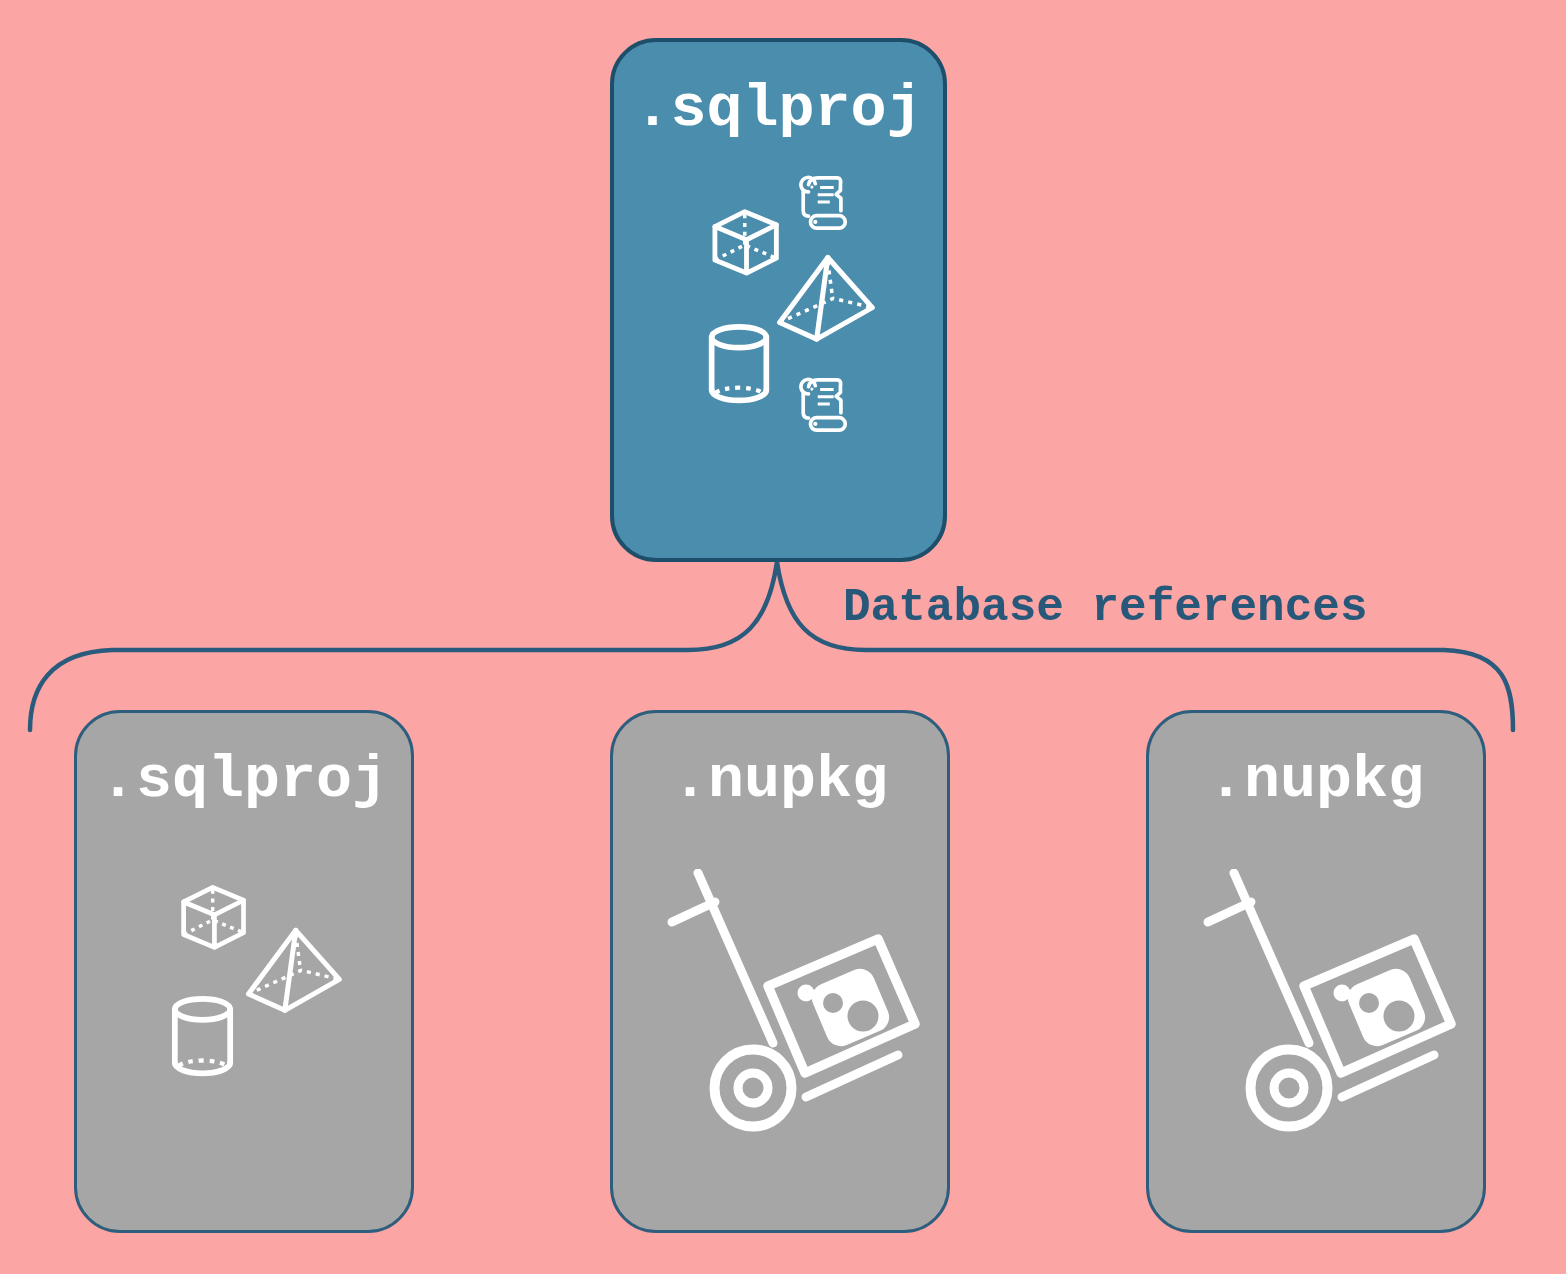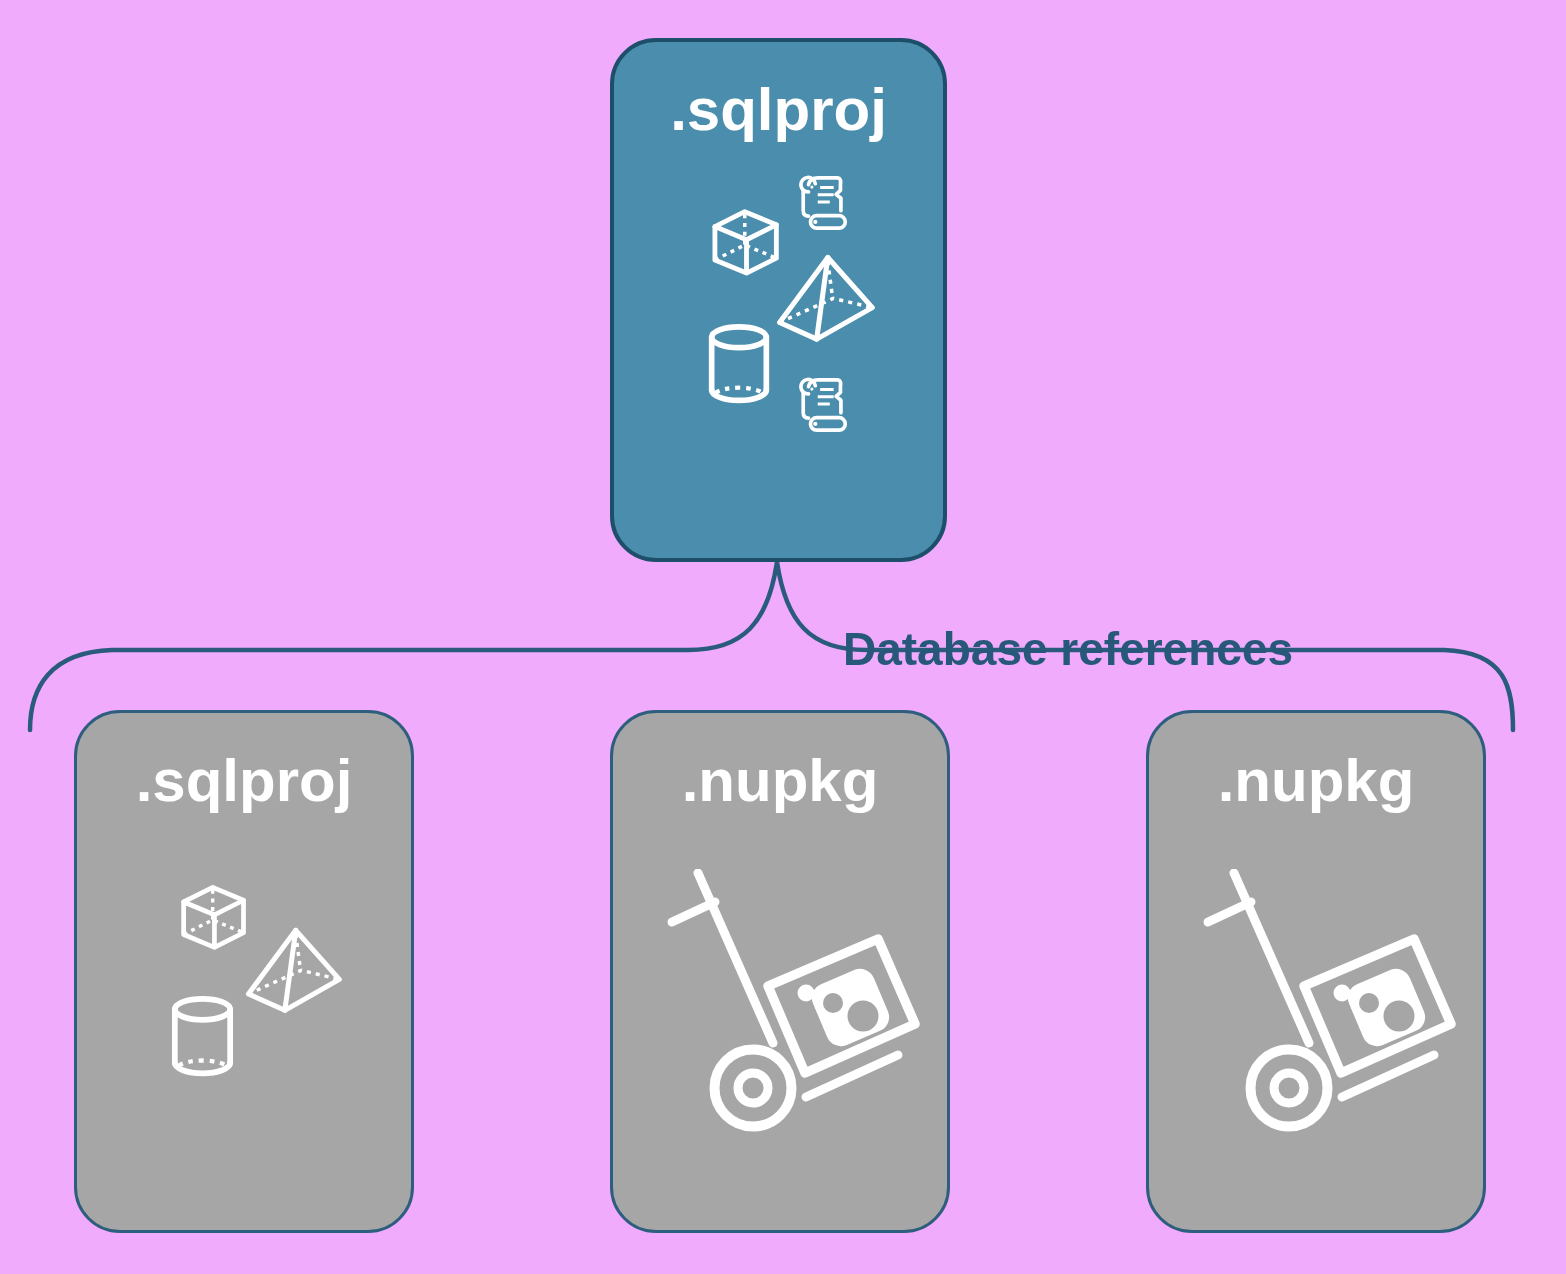--- a/index.html
+++ b/index.html
@@ -1,18 +1,18 @@
 <!DOCTYPE html>
 <html style="--root-fill: #4b8dac; --root-border: #1d4e6a; --child-fill: #a6a6a6; --child-border: #2e5e7d; --connector-stroke: #2a5b7c; --label-text: #27587a; --icon-stroke: #ffffff; --title-text: #ffffff;"><head>
 <meta charset="utf-8">
 <style>
   html,body{margin:0;padding:0;background:#fff;}
   #canvas{
-    position:relative;width:1566px;height:1274px;background:#f0abfc;overflow:hidden;
-    font-family:Liberation Sans, sans-serif;
+    position:relative;width:1566px;height:1274px;background:#fca5a5;overflow:hidden;
+    font-family:Liberation Mono, monospace;
   }
   .node{position:absolute;box-sizing:border-box;border-radius:46px;}
   .node-root{
     left:610px;top:38px;width:337px;height:524px;
     background:var(--root-fill,#4b8dac);
     border:4px solid var(--root-border,#1d4e6a);
   }
   .node-child{
     width:340px;height:523px;top:710px;
     background:var(--child-fill,#a6a6a6);
@@ -25,21 +25,20 @@
     margin:0;padding-top:36px;text-align:center;
     font-size:60px;font-weight:bold;line-height:1.05;
     color:var(--title-text,#ffffff);letter-spacing:0px;
   }
   .icon{position:absolute;color:var(--icon-stroke,#ffffff);display:block;}
   #brace-layer{position:absolute;left:0;top:0;width:1566px;height:1274px;pointer-events:none;}
   #connector-label{
     position:absolute;left:843px;top:582px;
     font-size:46px;font-weight:bold;white-space:nowrap;
     color:var(--label-text,#27587a);
-    margin-top:40px;
   }
 </style>
 </head>
 <body>
 
 <div id="canvas">
 
   <svg width="0" height="0" style="position:absolute" aria-hidden="true">
     <defs>
       <symbol id="sym-cube" viewBox="0 0 100 90">

